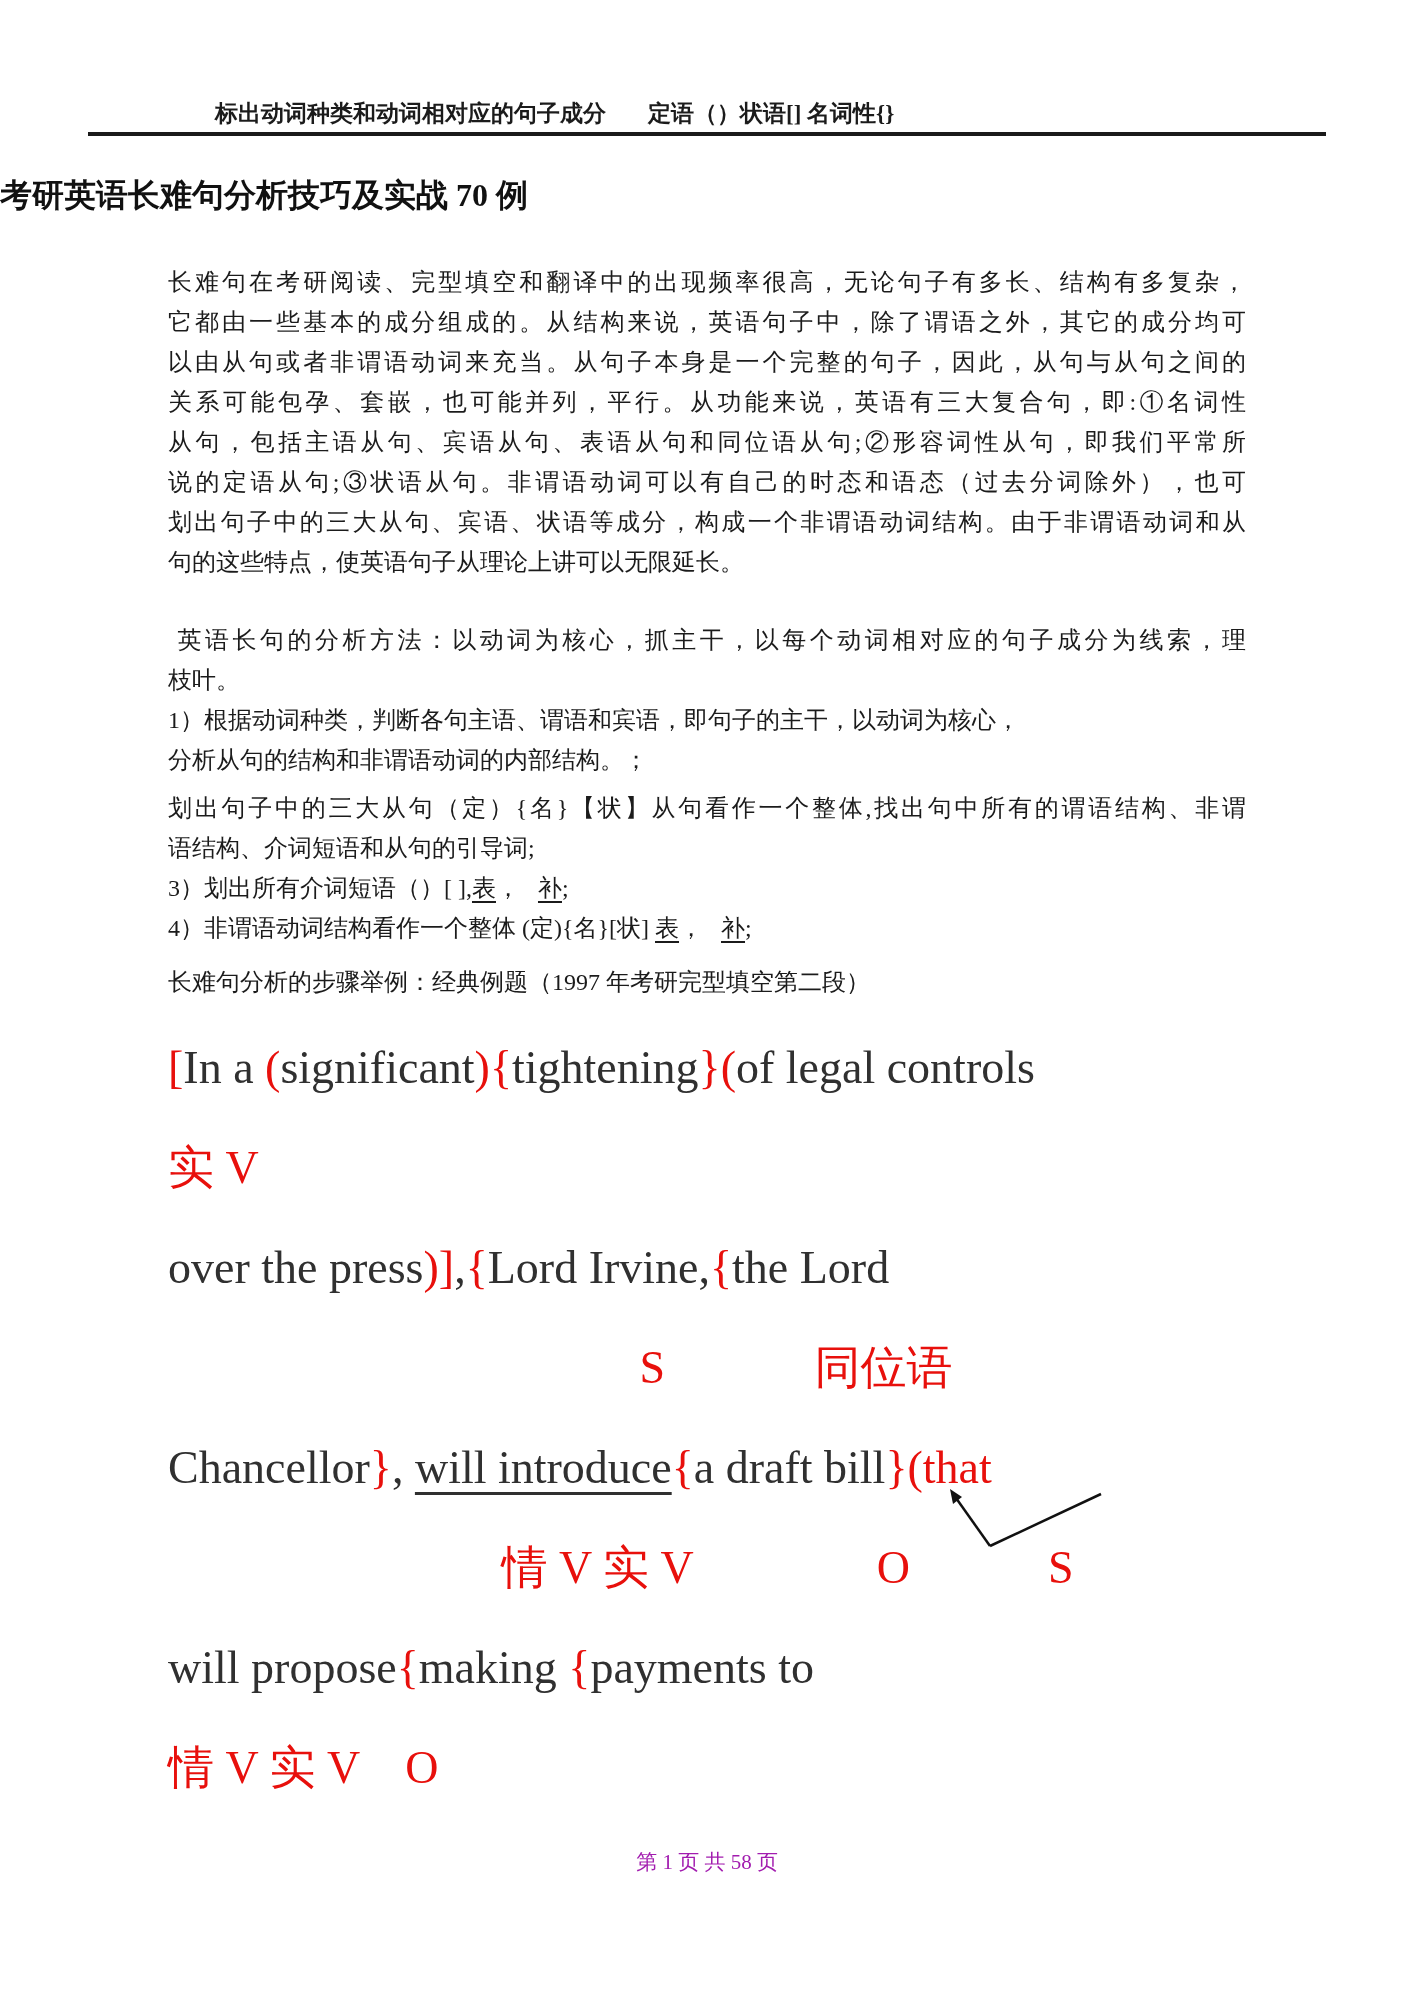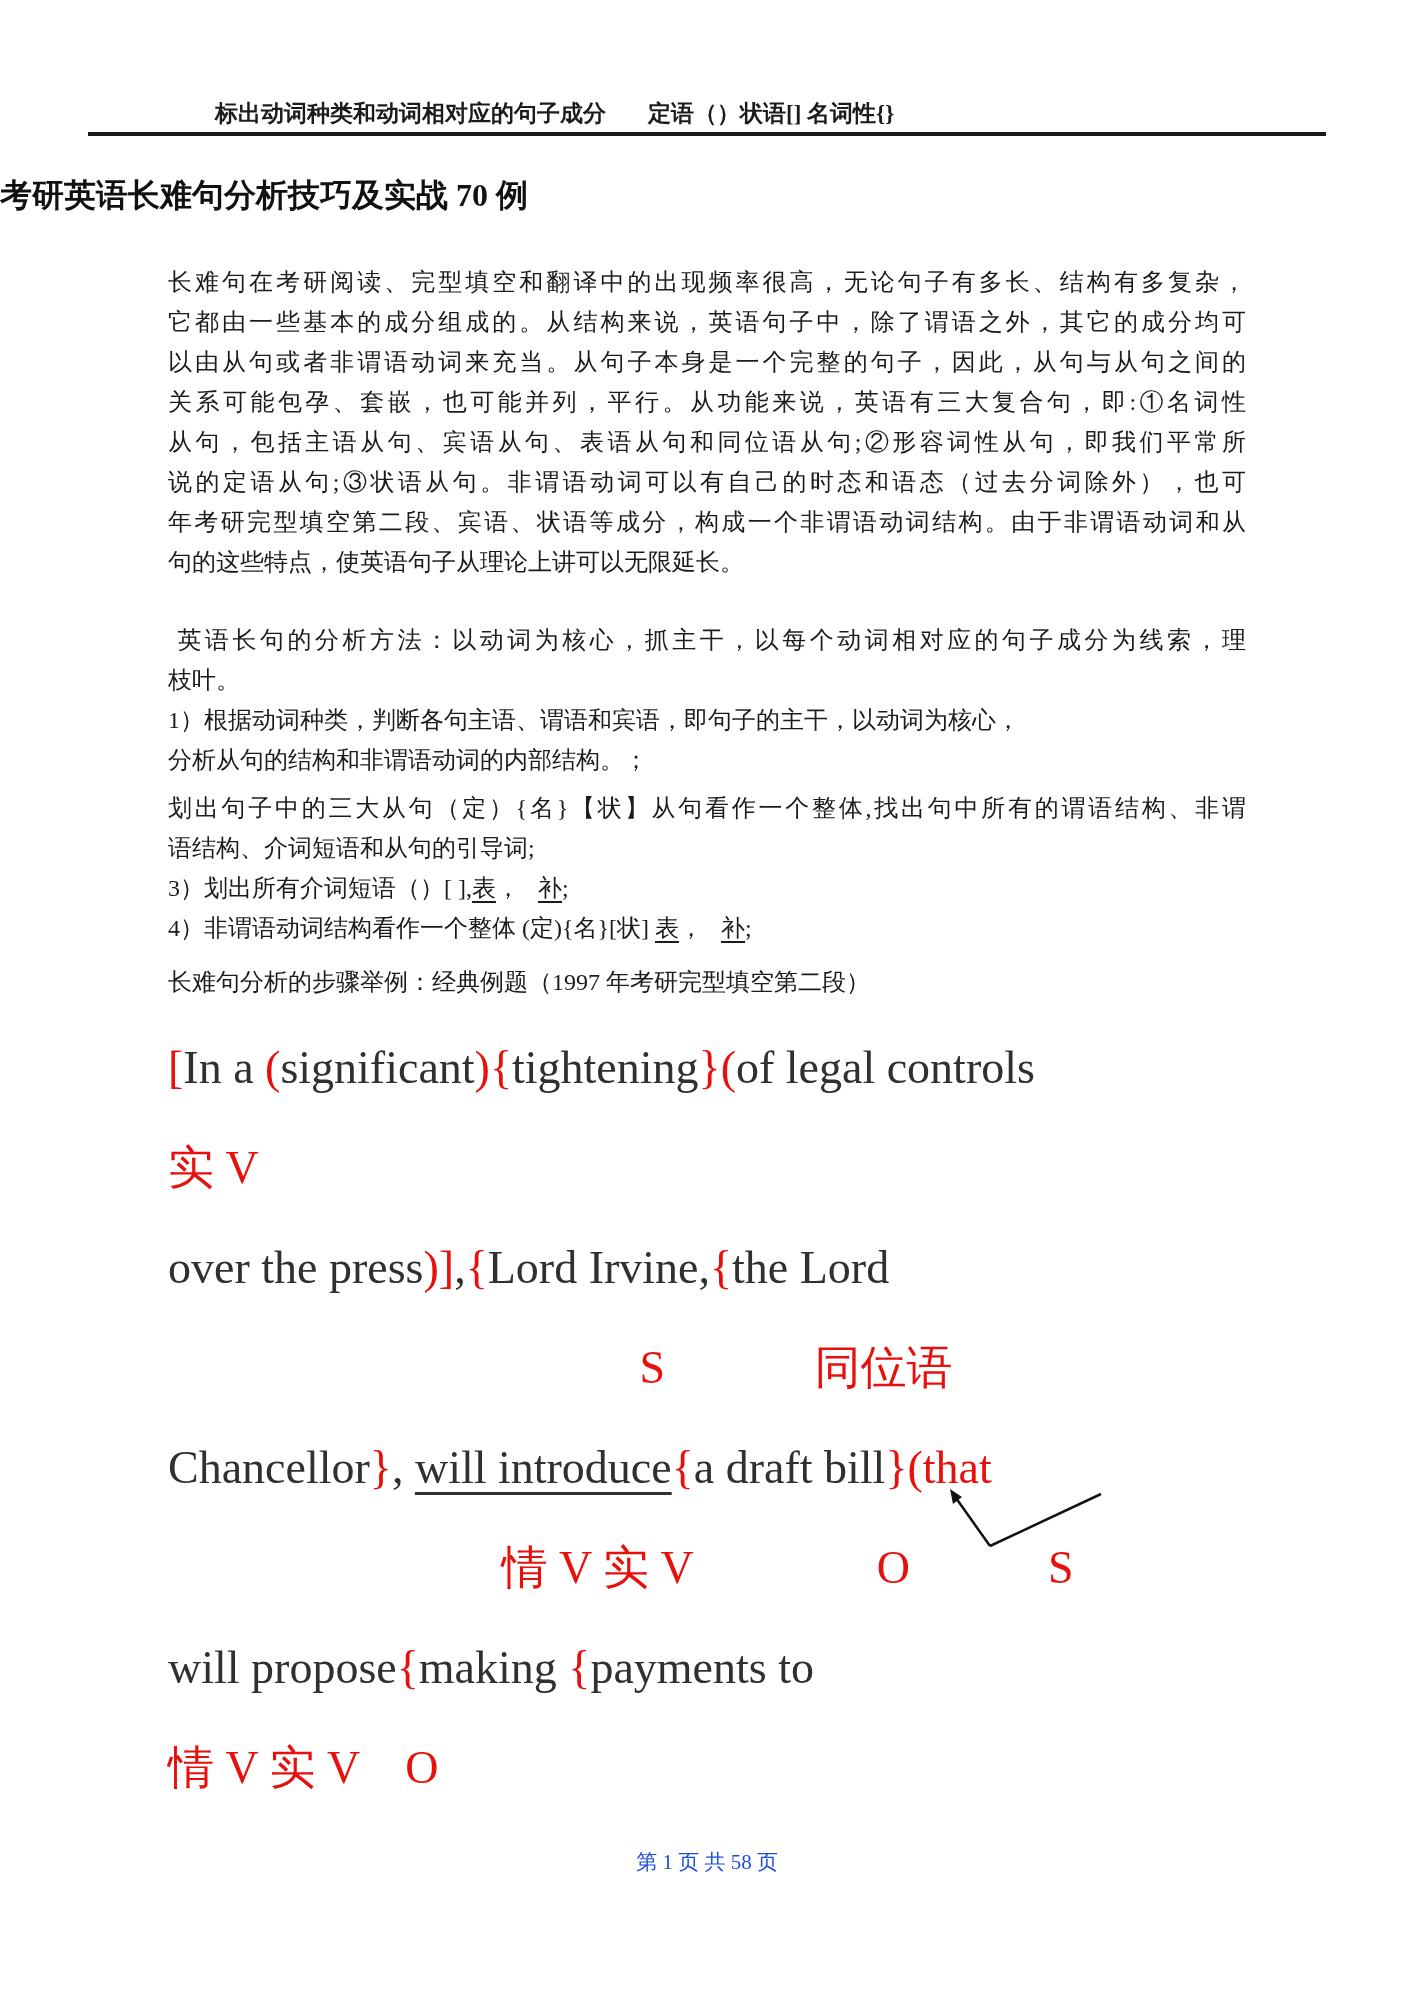--- a/index.html
+++ b/index.html
@@ -22,41 +22,41 @@
   .para2 { top:620px; }
   .para3 { top:788px; }
   .example-intro { position:absolute; top:962px; left:168px; width:1078px;
                    font-size:24px; line-height:40px; }
   .sentence { position:absolute; top:1018px; left:168px; width:1180px;
               font-size:46px; line-height:100px; color:#303030; white-space:pre; }
   .sentence .ul { text-decoration:underline; text-decoration-thickness:3px; text-underline-offset:9px; }
   .red { color:var(--red,#e8100c); }
   .arrow-svg { position:absolute; top:0; left:0; pointer-events:none; }
   .footer { position:absolute; top:1848px; left:0; width:100%;
-            text-align:center; font-size:21px; color:#1d4ed8; }
+            text-align:center; font-size:21px; color:#a21caf; }
 </style>
 </head>
 <body>
 
 <div class="page">
 
   <span class="header-left">标出动词种类和动词相对应的句子成分</span>
   <span class="header-right">定语（）状语[] 名词性{}</span>
   <div class="header-rule"></div>
 
   <h1 class="doc-title">考研英语长难句分析技巧及实战 70 例</h1>
 
   <div class="para para1">
       <div class="line j"><span>长难句在考研阅读、完型填空和翻译中的出现频率很高，无论句子有多长、结构有多复杂，</span></div>
       <div class="line j"><span>它都由一些基本的成分组成的。从结构来说，英语句子中，除了谓语之外，其它的成分均可</span></div>
       <div class="line j"><span>以由从句或者非谓语动词来充当。从句子本身是一个完整的句子，因此，从句与从句之间的</span></div>
       <div class="line j"><span>关系可能包孕、套嵌，也可能并列，平行。从功能来说，英语有三大复合句，即:①名词性</span></div>
       <div class="line j"><span>从句，包括主语从句、宾语从句、表语从句和同位语从句;②形容词性从句，即我们平常所</span></div>
       <div class="line j"><span>说的定语从句;③状语从句。非谓语动词可以有自己的时态和语态（过去分词除外），也可</span></div>
-      <div class="line j"><span>年考研完型填空第二段、宾语、状语等成分，构成一个非谓语动词结构。由于非谓语动词和从</span></div>
+      <div class="line j"><span>划出句子中的三大从句、宾语、状语等成分，构成一个非谓语动词结构。由于非谓语动词和从</span></div>
       <div class="line"><span>句的这些特点，使英语句子从理论上讲可以无限延长。</span></div>
     </div>
   <div class="para para2">
       <div class="line j"><span>&nbsp;英语长句的分析方法：以动词为核心，抓主干，以每个动词相对应的句子成分为线索，理</span></div>
       <div class="line"><span>枝叶。</span></div>
       <div class="line"><span>1）根据动词种类，判断各句主语、谓语和宾语，即句子的主干，以动词为核心，</span></div>
       <div class="line"><span>分析从句的结构和非谓语动词的内部结构。；</span></div>
     </div>
   <div class="para para3">
       <div class="line j"><span>划出句子中的三大从句（定）{名}【状】从句看作一个整体,找出句中所有的谓语结构、非谓</span></div>

